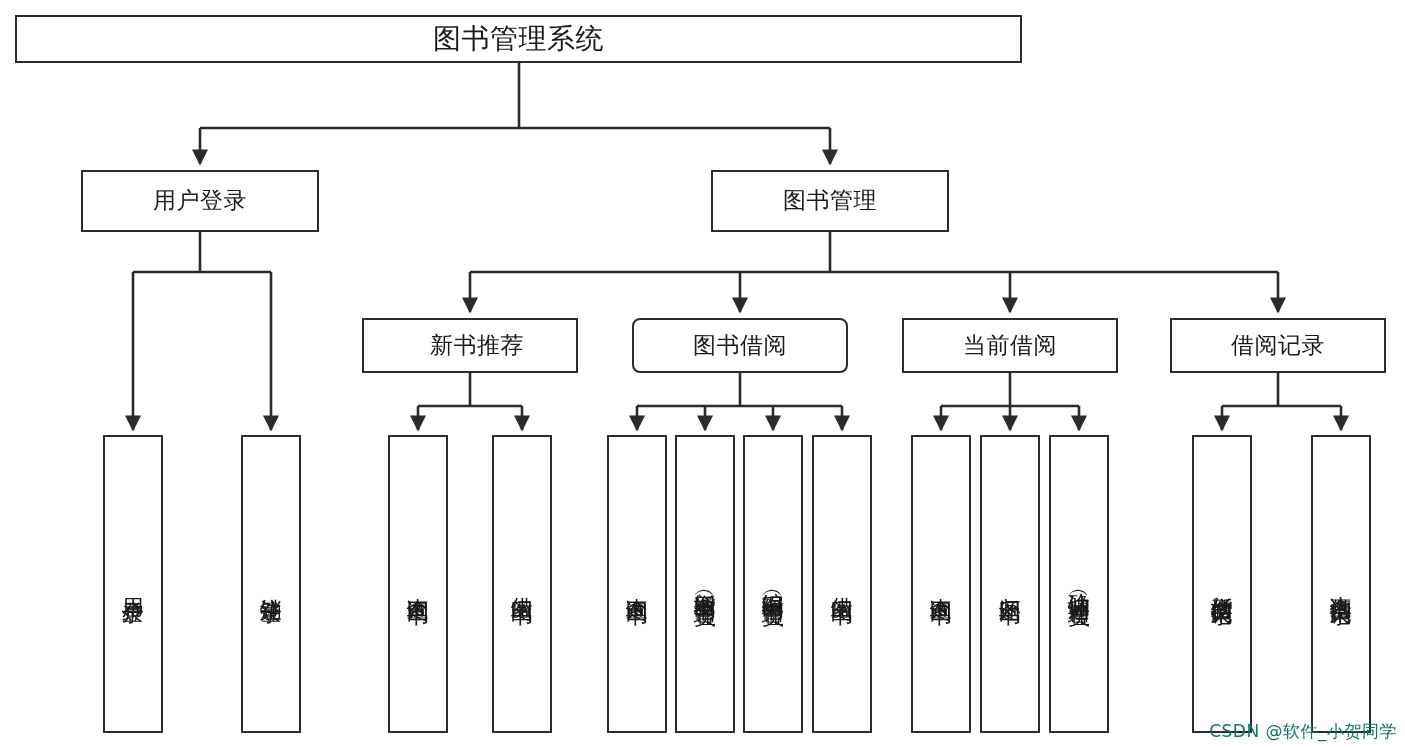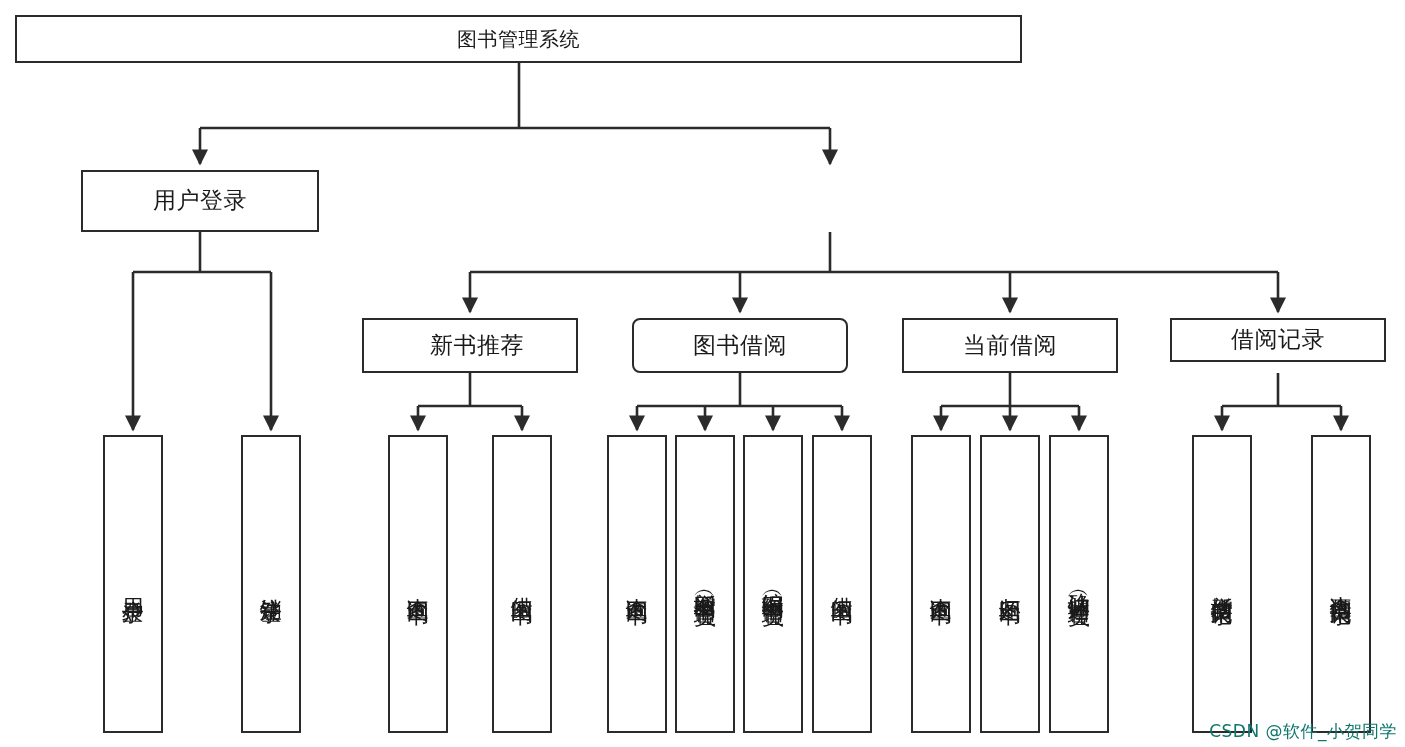--- a/index.html
+++ b/index.html
@@ -39,21 +39,21 @@
     text-align: center;
     line-height: 1.12;
     white-space: nowrap;
   }
   
   .node.horiz .node-label {
     font-size: 23px;
     letter-spacing: 0.5px;
   }
   .node.root .node-label {
-    font-size: 20px;
+    font-size: 28px;
   }
   
   .node.vert {
     align-items: center;
     justify-content: center;
   }
   .node.vert .node-label {
     writing-mode: vertical-rl;
     text-orientation: upright;
     font-size: 22px;
@@ -129,31 +129,34 @@
     </g>
   </svg>
 
   <div class="node horiz root" style="left:15px; top:15px; width:1007px; height:48px;">
     <span class="node-label">图书管理系统</span>
   </div>
 
   <div class="node horiz" style="left:81px; top:170px; width:238px; height:62px;">
     <span class="node-label">用户登录</span>
   </div>
+  <div class="node horiz" style="left:711px; top:170px; width:238px; height:62px;">
+    <span class="node-label">图书管理</span>
+  </div>
 
   <div class="node horiz" style="left:362px; top:318px; width:216px; height:55px;padding-left:14px;">
     <span class="node-label">新书推荐</span>
   </div>
   <div class="node horiz" style="left:632px; top:318px; width:216px; height:55px;border-radius:8px;">
     <span class="node-label">图书借阅</span>
   </div>
   <div class="node horiz" style="left:902px; top:318px; width:216px; height:55px;">
     <span class="node-label">当前借阅</span>
   </div>
-  <div class="node horiz" style="left:1170px; top:318px; width:216px; height:44px;">
+  <div class="node horiz" style="left:1170px; top:318px; width:216px; height:55px;">
     <span class="node-label">借阅记录</span>
   </div>
 
   <div class="node vert" style="left:103px; top:435px; width:60px; height:298px;">
     <span class="node-label">用户登录</span>
   </div>
   <div class="node vert" style="left:241px; top:435px; width:60px; height:298px;">
     <span class="node-label">注销登录</span>
   </div>
 

